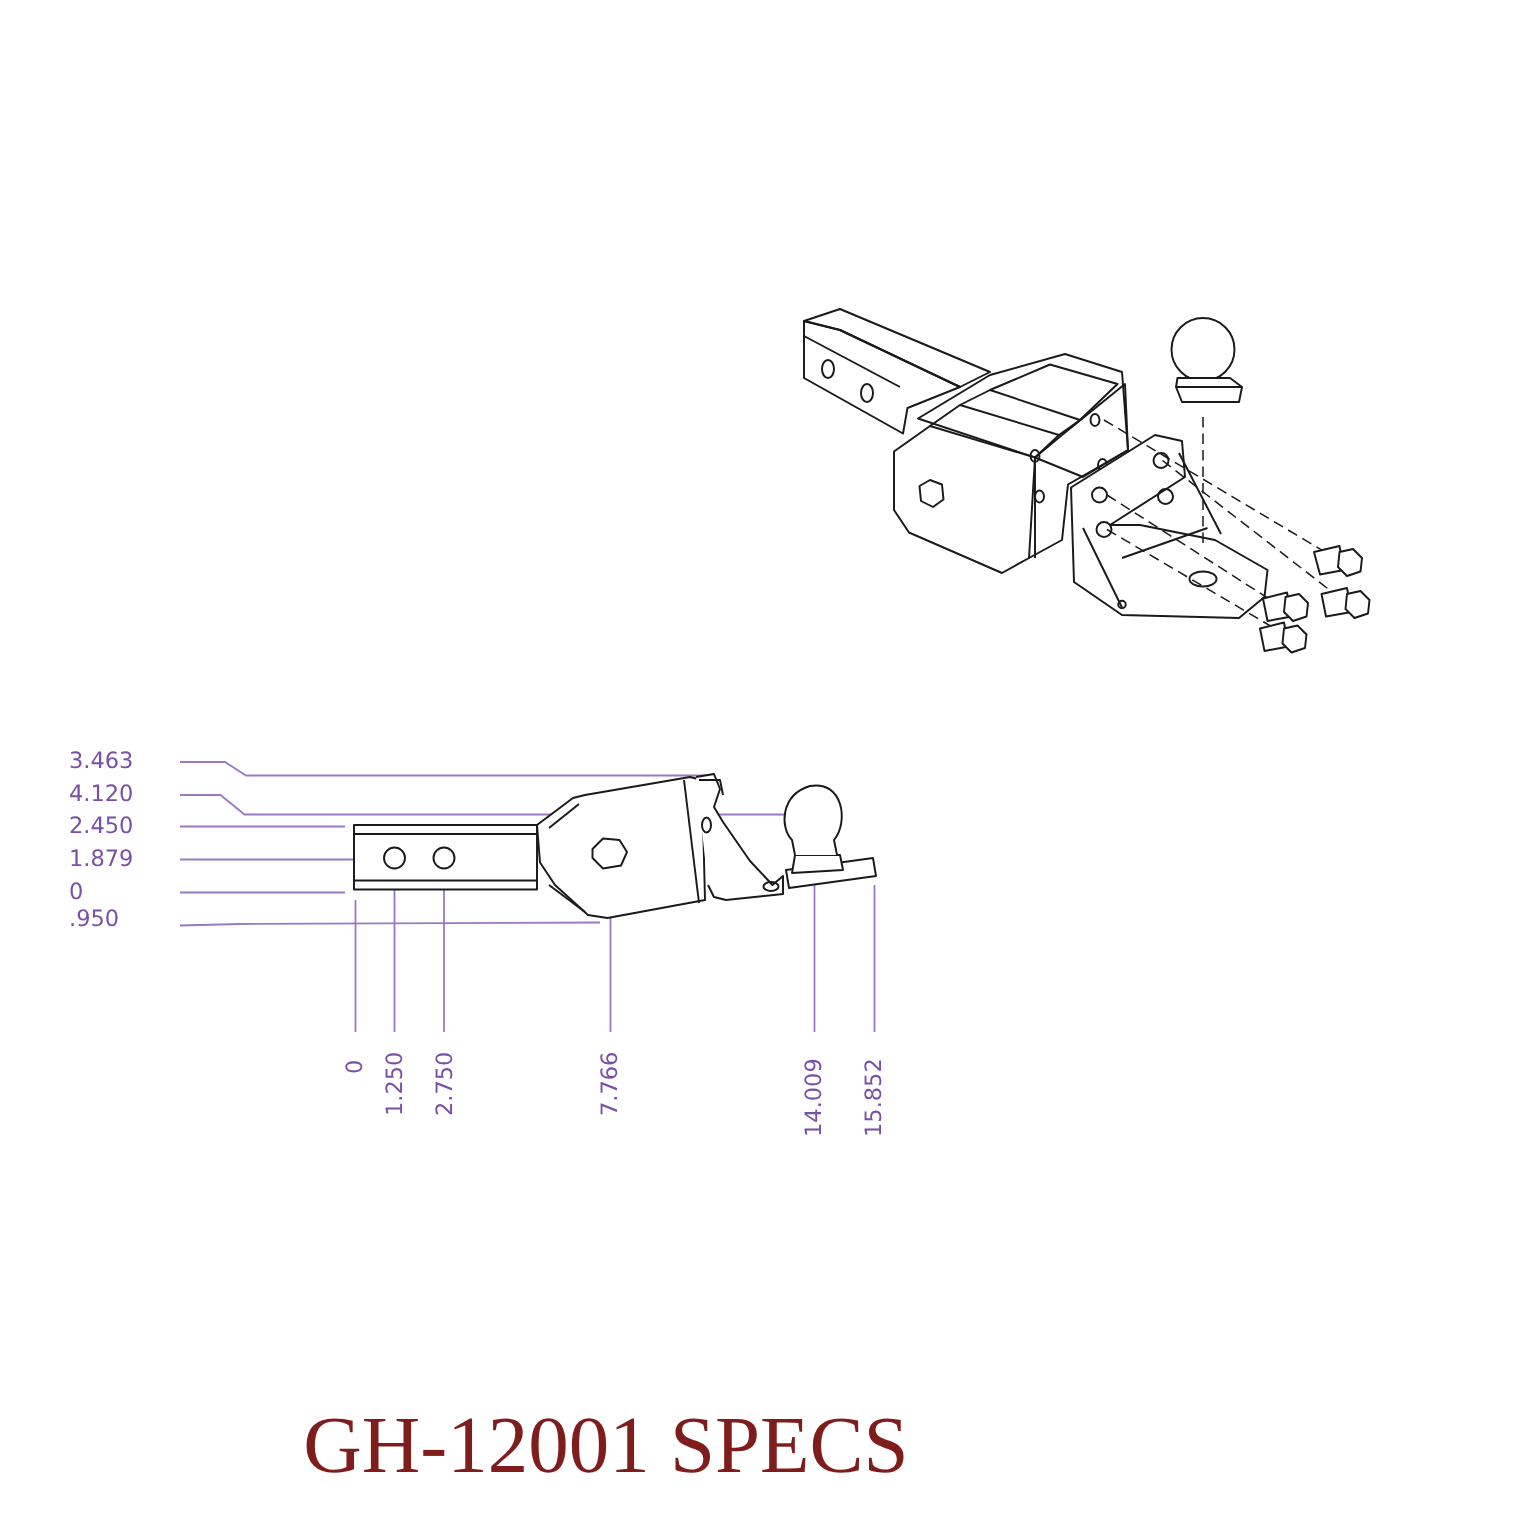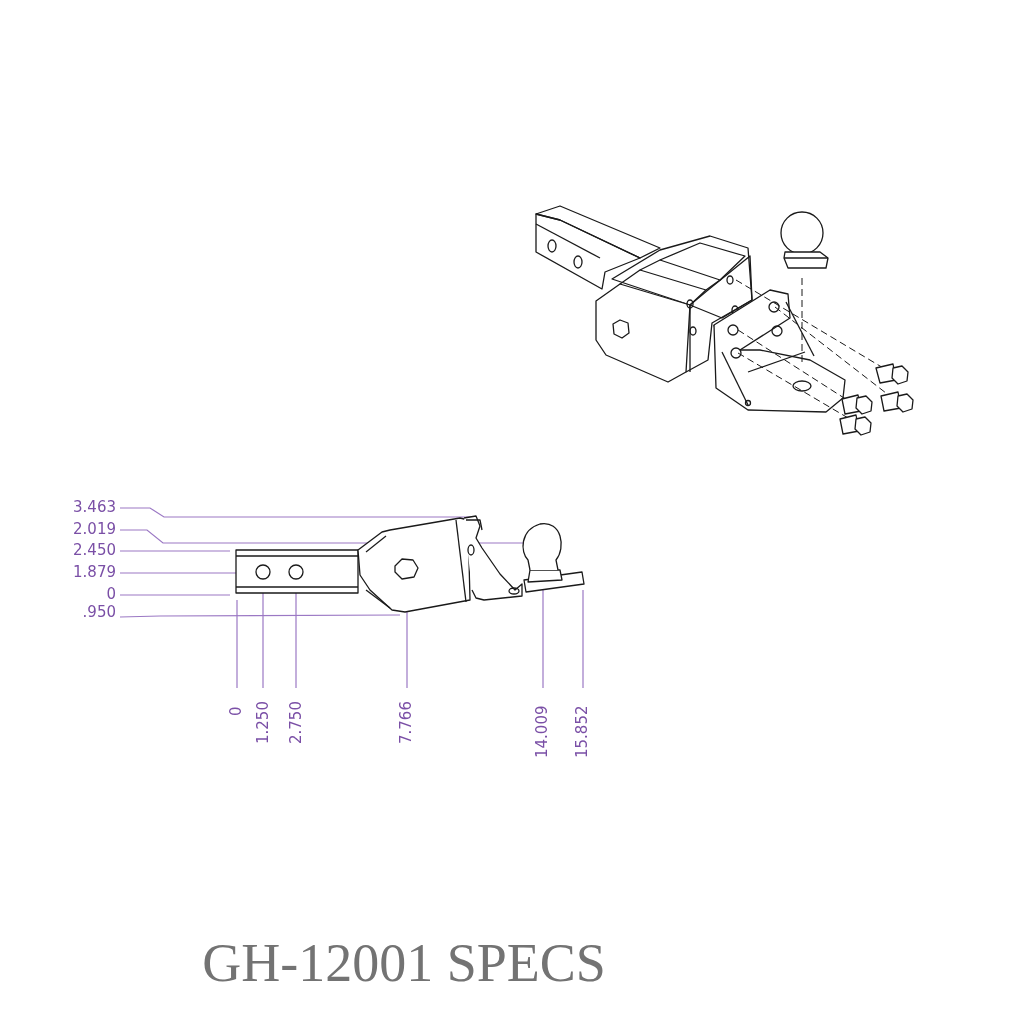--- a/index.html
+++ b/index.html
@@ -6,32 +6,32 @@
     body { width: 1024px; height: 1024px; position: relative; overflow: hidden; }
     .canvas { position: absolute; left: 0; top: 0; width: 1024px; height: 1024px; }
     .dim-label {
       position: absolute;
       font-family: "DejaVu Sans", sans-serif;
       font-size: 15px;
       color: #7a4fa6;
       line-height: 1;
       white-space: nowrap;
     }
-    .dim-label.left { text-align: right; width: 70px; }
+    .dim-label.left { text-align: left; width: 70px; }
     .dim-label.vert {
       transform-origin: left top;
       transform: rotate(-90deg);
     }
     .title {
       position: absolute;
       left: 0; top: 932px; width: 808px;
       text-align: center;
       font-family: "Liberation Serif", "DejaVu Serif", serif;
       font-size: 54px;
-      color: #737373;
+      color: #7f1d1d;
       letter-spacing: 0px;
     }
   </style>
 </head>
 <body>
 
 <div class="canvas">
 
   <svg width="1024" height="1024" style="position:absolute;left:0;top:0" viewBox="0 0 1024 1024" fill="none" stroke="#1a1a1a" stroke-width="1.3" stroke-linejoin="round">
 
@@ -144,21 +144,21 @@
       <path d="M466,520 L480,520 L482,530"></path>
 
       <path d="M524,580 L582,572 L584,584 L526,592 Z" fill="#fff"></path>
       <path d="M530,570 L560,570 L562,580 L528,582 Z" fill="#fff"></path>
 
       <path d="M530,570 L528,560 C520,552 520,530 540,524 C562,520 566,548 556,560 L558,570" fill="#fff"></path>
     </g>
   </svg>
 
   <div class="dim-label left" style="left:46px;top:500px">3.463</div>
-  <div class="dim-label left" style="left:46px;top:522px">2.019</div>
+  <div class="dim-label left" style="left:46px;top:522px">4.120</div>
   <div class="dim-label left" style="left:46px;top:543px">2.450</div>
   <div class="dim-label left" style="left:46px;top:565px">1.879</div>
   <div class="dim-label left" style="left:46px;top:587px">0</div>
   <div class="dim-label left" style="left:46px;top:605px">.950</div>
 
   <div class="dim-label vert" style="left:229px;top:716px">0</div>
   <div class="dim-label vert" style="left:256px;top:744px">1.250</div>
   <div class="dim-label vert" style="left:289px;top:744px">2.750</div>
   <div class="dim-label vert" style="left:399px;top:744px">7.766</div>
   <div class="dim-label vert" style="left:535px;top:758px">14.009</div>

